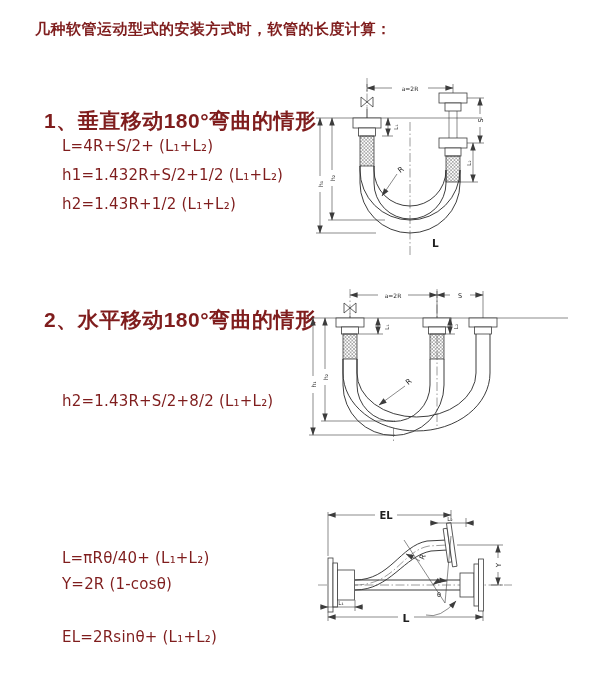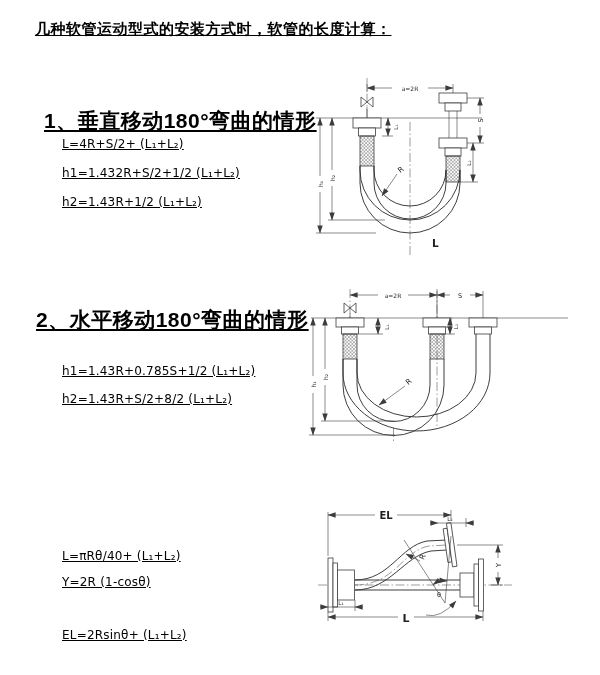--- a/index.html
+++ b/index.html
@@ -3,24 +3,24 @@
 <meta charset="utf-8">
 <style>
   html,body{margin:0;padding:0;background:#fff;}
   .page{
     position:relative;
     width:600px;height:675px;
     background:#ffffff;
     overflow:hidden;
     font-family:"Liberation Sans",sans-serif;
   }
-  .t{position:absolute;white-space:nowrap;color:#000000;text-decoration:underline;}
+  .t{position:absolute;white-space:nowrap;color:#7f1d1d;}
   .title{font-size:15px;font-weight:bold;letter-spacing:.5px;}
   .heading{font-size:21px;font-weight:bold;letter-spacing:.5px;}
-  .formula{font-size:12px;font-family:"DejaVu Sans","Liberation Sans",sans-serif;letter-spacing:.2px;}
+  .formula{font-size:15px;font-family:"DejaVu Sans","Liberation Sans",sans-serif;letter-spacing:.2px;}
   svg{position:absolute;overflow:visible;}
   svg .tl{stroke:#3c3c3c;stroke-width:.6;fill:none;}
   svg .hs{stroke:#343434;stroke-width:.95;fill:none;}
   svg .cl{stroke:#4a4a4a;stroke-width:.55;fill:none;stroke-dasharray:9 2.5 1.5 2.5;}
   svg .dm{stroke:#3c3c3c;stroke-width:.6;fill:none;}
   svg .fl{fill:#ffffff;stroke:#3c3c3c;stroke-width:.8;}
   svg .br{fill:url(#braid);stroke:#3c3c3c;stroke-width:.8;}
   svg .vv{fill:#ffffff;stroke:#3c3c3c;stroke-width:.8;}
   svg text.lb{fill:#1f1f1f;font-family:"DejaVu Sans",sans-serif;}
 </style>
@@ -40,22 +40,21 @@
     </defs>
   </svg>
 
   <div class="t title" style="left:35px;top:20px;">几种软管运动型式的安装方式时，软管的长度计算：</div>
 
   <div class="t heading" style="left:44px;top:107px;">1、垂直移动180°弯曲的情形</div>
   <div class="t formula" style="left:62px;top:137px;">L=4R+S/2+ (L₁+L₂)</div>
   <div class="t formula" style="left:62px;top:166px;text-align:right;">h1=1.432R+S/2+1/2 (L₁+L₂)</div>
   <div class="t formula" style="left:62px;top:195px;">h2=1.43R+1/2 (L₁+L₂)</div>
 
-  <div class="t heading" style="left:36px;top:306px;">2、水平移动180°弯曲的情形</div>
-  <div class="t formula" style="left:62px;top:364px;">h1=1.43R+0.785S+1/2 (L₁+L₂)</div>
+  <div class="t heading" style="left:44px;top:306px;">2、水平移动180°弯曲的情形</div>
   <div class="t formula" style="left:62px;top:392px;">h2=1.43R+S/2+8/2 (L₁+L₂)</div>
 
   <div class="t formula" style="left:62px;top:549px;">L=πRθ/40+ (L₁+L₂)</div>
   <div class="t formula" style="left:62px;top:575px;">Y=2R (1-cosθ)</div>
   <div class="t formula" style="left:62px;top:600px;margin-top:28px;">EL=2Rsinθ+ (L₁+L₂)</div>
 
   <svg style="left:310px;top:70px;" width="285" height="192" viewBox="0 0 285 192">
     <g>
       <path class="cl" d="M100,52 V186"></path>
       <path class="cl" d="M57,8 V48"></path>

